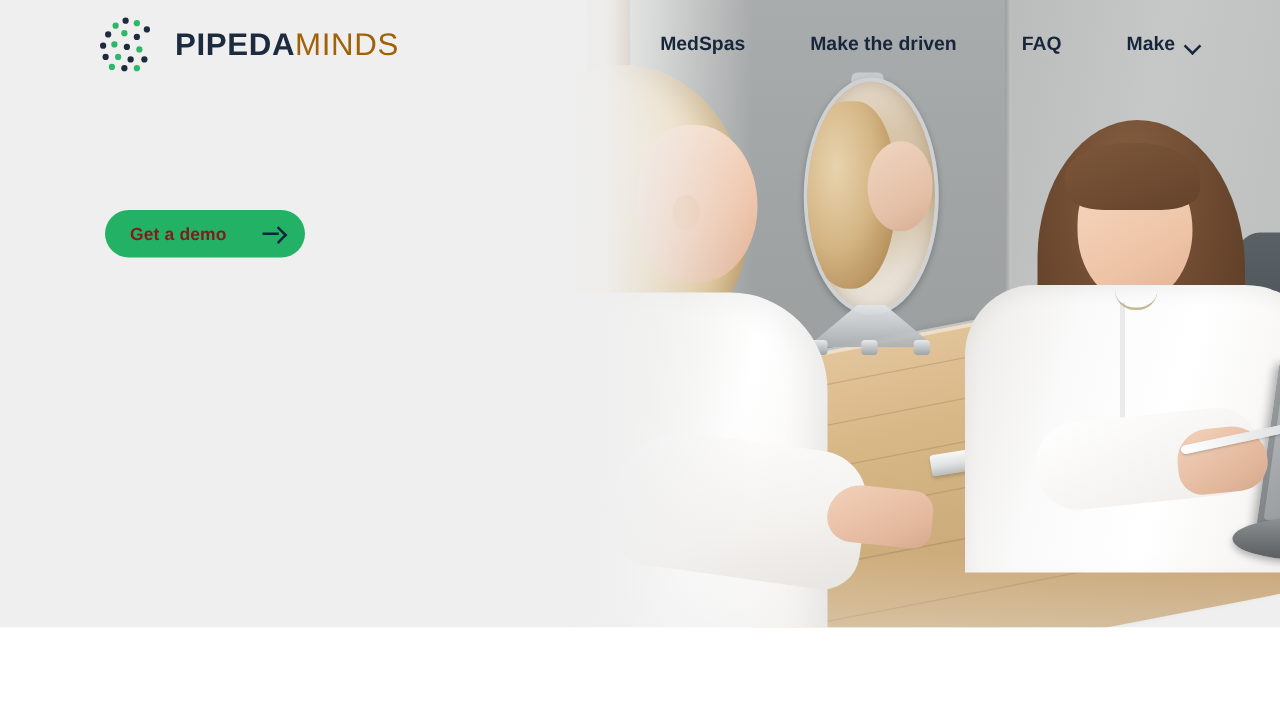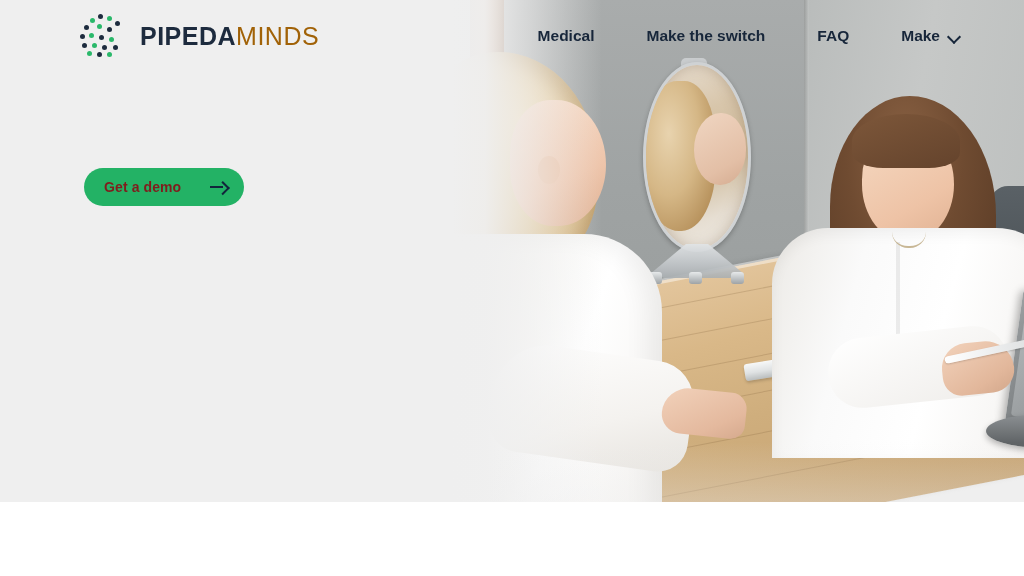--- a/index.html
+++ b/index.html
@@ -355,24 +355,24 @@
           <span style="left:19px; top:40px;"></span>
           <span class="g" style="left:29px; top:40px;"></span>
         </span>
         <span class="brand-word">
           <span class="b1">PIPEDA</span><span class="b2">MINDS</span>
         </span>
       </a>
 
       <nav class="nav">
         <div class="nav-item">
-          <span>Medical</span>
+          <span>MedSpas</span>
         </div>
         <div class="nav-item">
-          <span>Make the switch</span>
+          <span>Make the driven</span>
         </div>
         <div class="nav-item">
           <span>FAQ</span>
         </div>
         <div class="nav-item">
           <span>Make</span>
           <span class="chev"></span>
         </div>
       </nav>
     </header>

